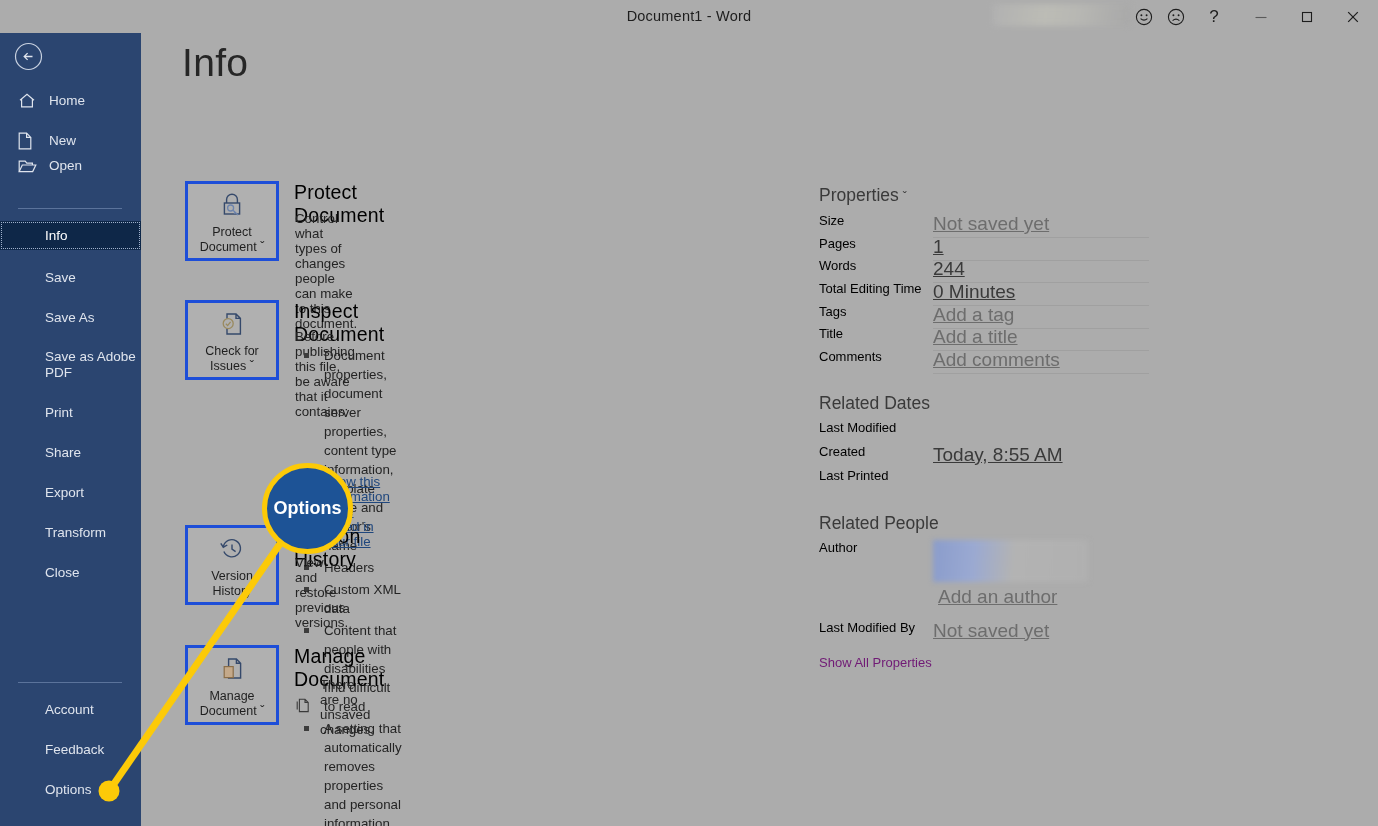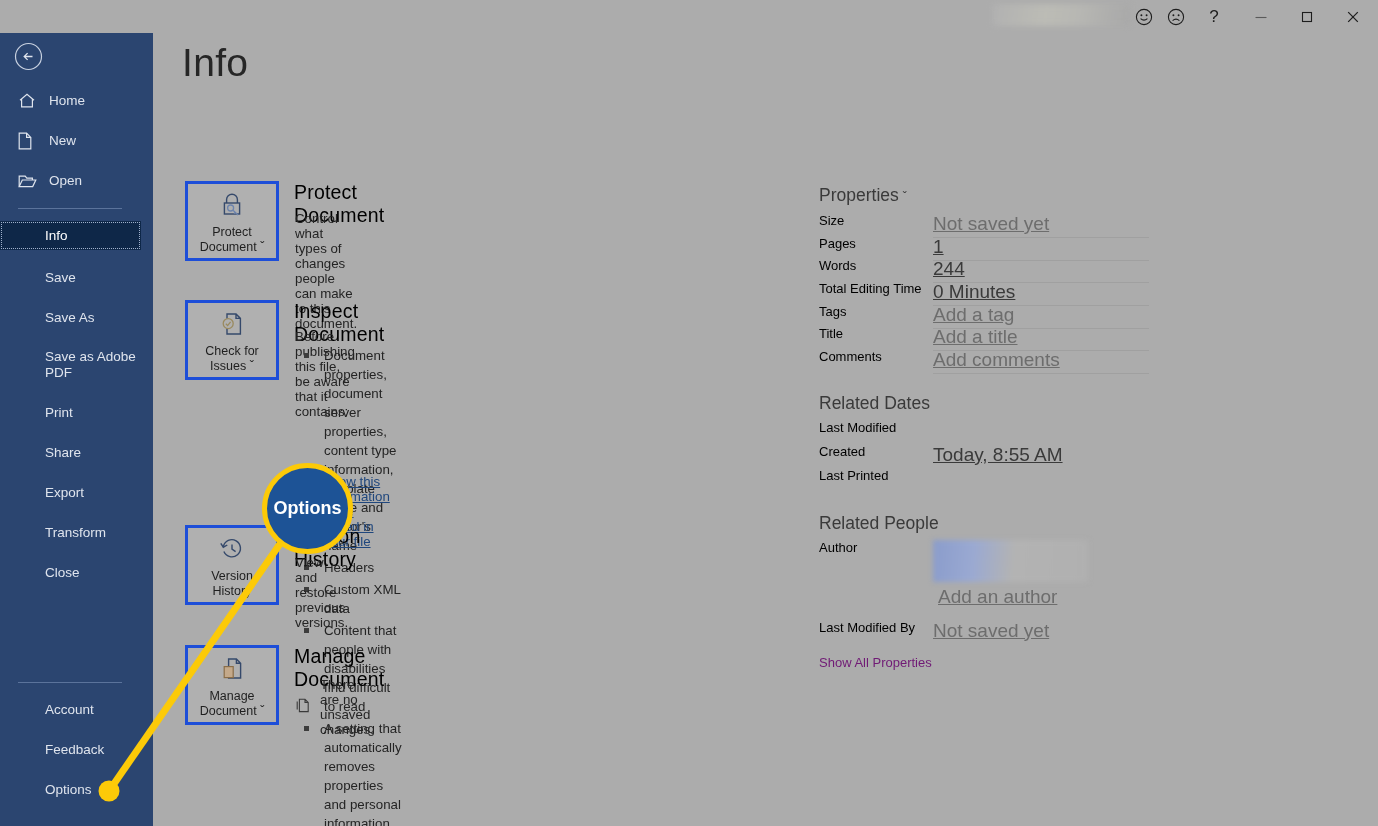--- a/index.html
+++ b/index.html
@@ -52,21 +52,20 @@
   .tb-min   { left: 1246px; }
   .tb-max   { left: 1292px; }
   .tb-close { left: 1338px; }
 
   
   .sidebar {
     position: absolute; left: 0; top: 0;
     width: 141px; height: 826px;
     background: #2b4570;
     z-index: 4;
-    padding-left: 12px;
   }
   .back-btn {
     position: absolute; left: 14px; top: 42px;
     width: 29px; height: 29px;
     cursor: pointer;
   }
   .nav-item {
     position: absolute;
     left: 0; width: 141px; height: 29px;
     display: flex; align-items: center;
@@ -250,20 +249,21 @@
     font-weight: 700;
     z-index: 10;
   }
 </style>
 </head>
 <body>
 
 <div id="app">
 
   <div class="titlebar">
+    <div class="title-text">Document1  -  Word</div>
     <div class="user-blur"></div>
 
     <div class="tb-icon tb-smile">
       <svg width="18" height="18" viewBox="0 0 18 18">
           <circle cx="9" cy="9" r="7.6" fill="none" stroke="#1d1d1d" stroke-width="1.1"></circle>
           <circle cx="6.4" cy="7.2" r=".95" fill="#1d1d1d"></circle>
           <circle cx="11.6" cy="7.2" r=".95" fill="#1d1d1d"></circle>
           <path d="M5.6 10.7 Q9 13.6 12.4 10.7" fill="none" stroke="#1d1d1d" stroke-width="1.1"></path>
         </svg>
     </div>
@@ -314,21 +314,21 @@
 
     <div class="nav-item" style="top:126px">
       <span class="ico">
         <svg width="14" height="18" viewBox="0 0 14 18">
             <path d="M1.2 1.2 H8.6 L12.8 5.4 V16.8 H1.2 Z M8.6 1.2 V5.4 H12.8" fill="none" stroke="#dfe4ed" stroke-width="1.2"></path>
           </svg>
       </span>
       <span class="lbl">New</span>
     </div>
 
-    <div class="nav-item" style="top:166px">
+    <div class="nav-item" style="top:151px">
       <span class="ico">
         <svg width="19" height="16" viewBox="0 0 19 16">
             <path d="M1.2 13.6 V3.2 H7.2 L8.8 5.2 H14.4 V7" fill="none" stroke="#dfe4ed" stroke-width="1.2"></path>
             <path d="M1.2 13.6 L4.3 7 H17.8 L14.7 13.6 Z" fill="none" stroke="#dfe4ed" stroke-width="1.2"></path>
           </svg>
       </span>
       <span class="lbl">Open</span>
     </div>
 
     <div class="nav-sep" style="top:208px"></div>

